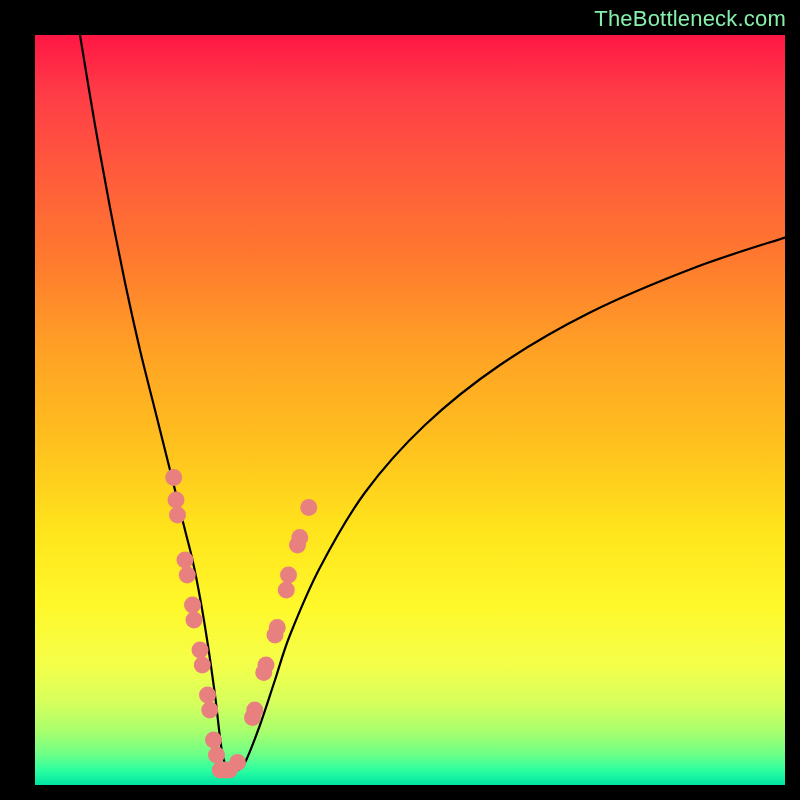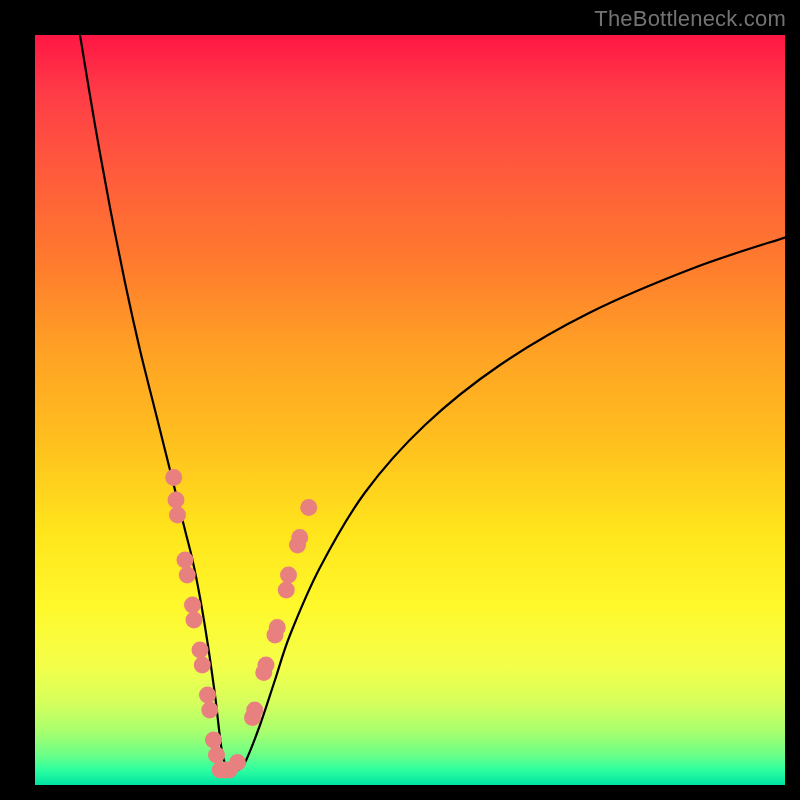--- a/index.html
+++ b/index.html
@@ -38,21 +38,21 @@
       #a6ff6e 93%,
       #6bff88 96%,
       #2dffa0 98%,
       #00e3a3 100%
     );
   }
   .watermark {
     position: absolute;
     top: 6px;
     right: 14px;
-    color: #737373;
+    color: #86efac;
     font-size: 22px;
     font-weight: 400;
     letter-spacing: 0.2px;
   }
   svg.overlay {
     position: absolute;
     left: 0;
     top: 0;
     width: 750px;
     height: 750px;

